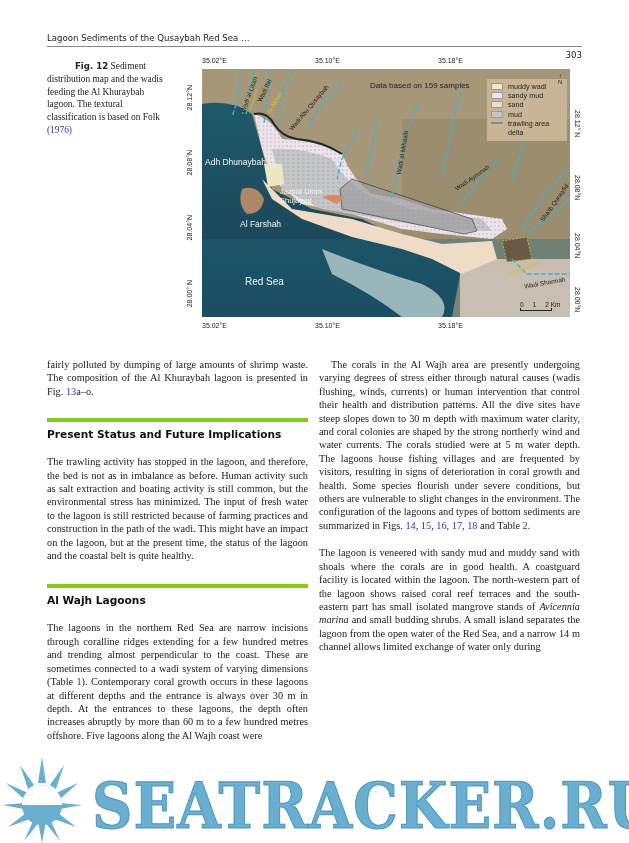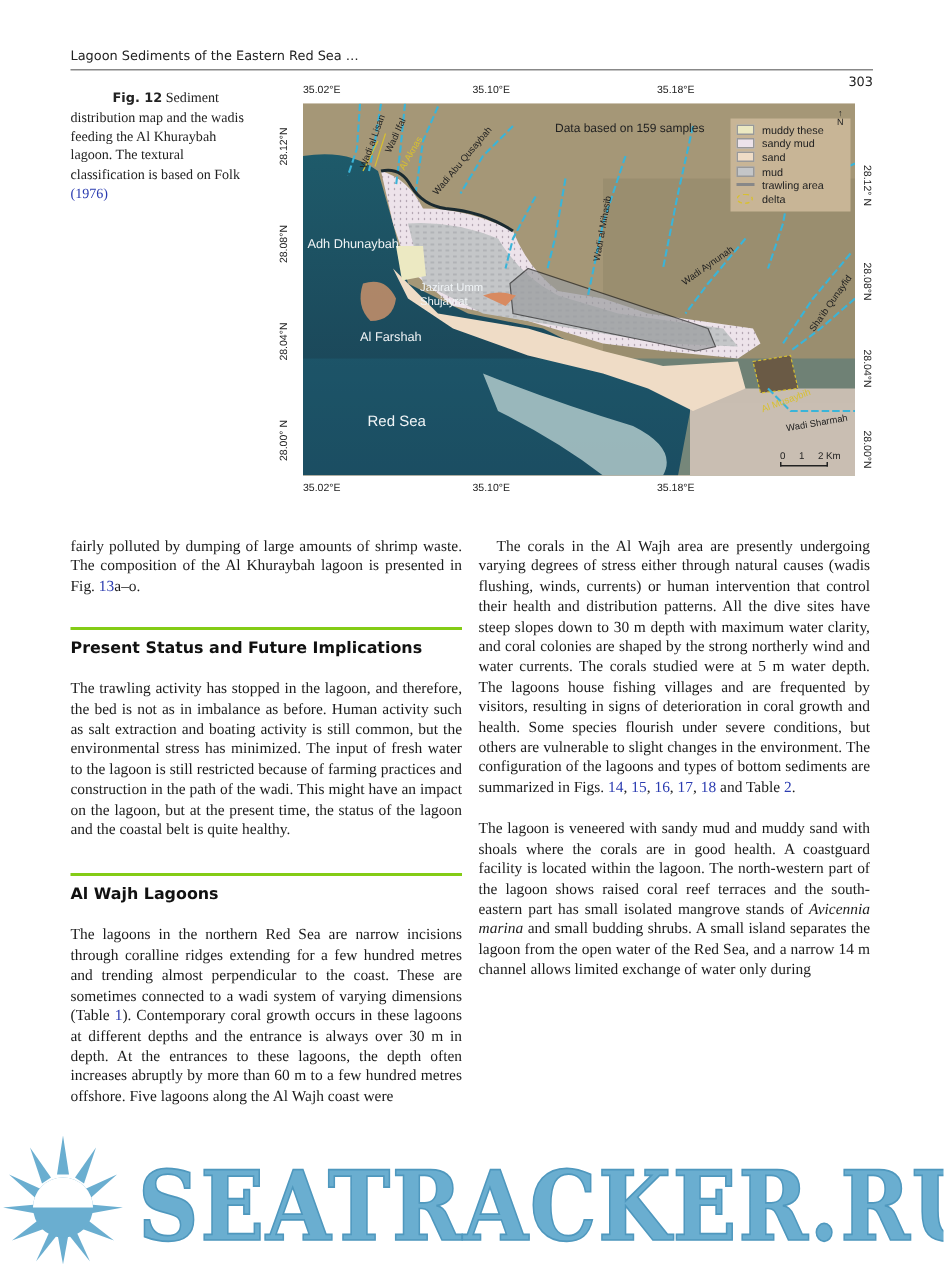--- a/index.html
+++ b/index.html
@@ -35,33 +35,33 @@
   .north { position:absolute; left:356px; top:4px; font-family:"Liberation Sans", sans-serif; font-size:6px; color:#222; text-align:center; }
   .data-note { position:absolute; left:168px; top:12px; font-family:"Liberation Sans", sans-serif; font-size:8px; color:#222; }
   .scalebar { position:absolute; left:318px; top:232px; font-family:"Liberation Sans", sans-serif; font-size:6.5px; color:#222; }
 
   
   .col { position:absolute; width:261px; font-size:10.3px; line-height:13.4px; text-align:justify; }
   .col-left { left:47px; }
   .col-right { left:319px; }
   .para { margin:0; }
   .para.indent { text-indent:12px; }
-  .heading-block { border-top:2px solid #84cc16; padding-top:5px; }
+  .heading-block { border-top:4px solid #84cc16; padding-top:5px; }
   .heading { font-family:"DejaVu Sans", sans-serif; font-weight:bold; font-size:10.6px; line-height:14px; color:#111; }
 
   .watermark { position:absolute; left:0; top:755px; width:629px; height:88px; }
   .wm-text { position:absolute; left:92px; top:12px; font-family:"DejaVu Serif", serif; font-weight:bold; font-size:56px;
     letter-spacing:1px; color:#6aaed0; transform:scaleY(1.15); transform-origin:top left;
     -webkit-text-stroke:1px #4f98be; }
 </style>
 </head>
 <body>
 
 <div class="running-head">
-  <span class="title">Lagoon Sediments of the Eastern Red Sea …</span>
+  <span class="title">Lagoon Sediments of the Qusaybah Red Sea …</span>
   <span class="pageno">303</span>
 </div>
 
 <div class="caption">
   <span class="figlabel">Fig. 12</span>
   <span>Sediment distribution map and the wadis feeding the Al Khuraybah lagoon. The textural classification is based on Folk</span>
   <span class="link">(1976)</span>
 </div>
 
 <div class="figure">
@@ -146,21 +146,21 @@
       </g>
 
       <path d="M52,45 Q65,42 72,55 Q80,68 95,70 Q120,72 140,85" stroke="#1a2a30" stroke-width="2" fill="none"></path>
     </svg>
 
     <span class="data-note">Data based on 159 samples</span>
 
     <div class="legend">
       <div class="legend-row">
         <span class="legend-swatch" style="background:#ece9c2"></span>
-        <span>muddy these</span>
+        <span>muddy wadi</span>
       </div>
       <div class="legend-row">
         <span class="legend-swatch" style="background:#ede3ea"></span>
         <span>sandy mud</span>
       </div>
       <div class="legend-row">
         <span class="legend-swatch" style="background:#efdcc6"></span>
         <span>sand</span>
       </div>
       <div class="legend-row">

